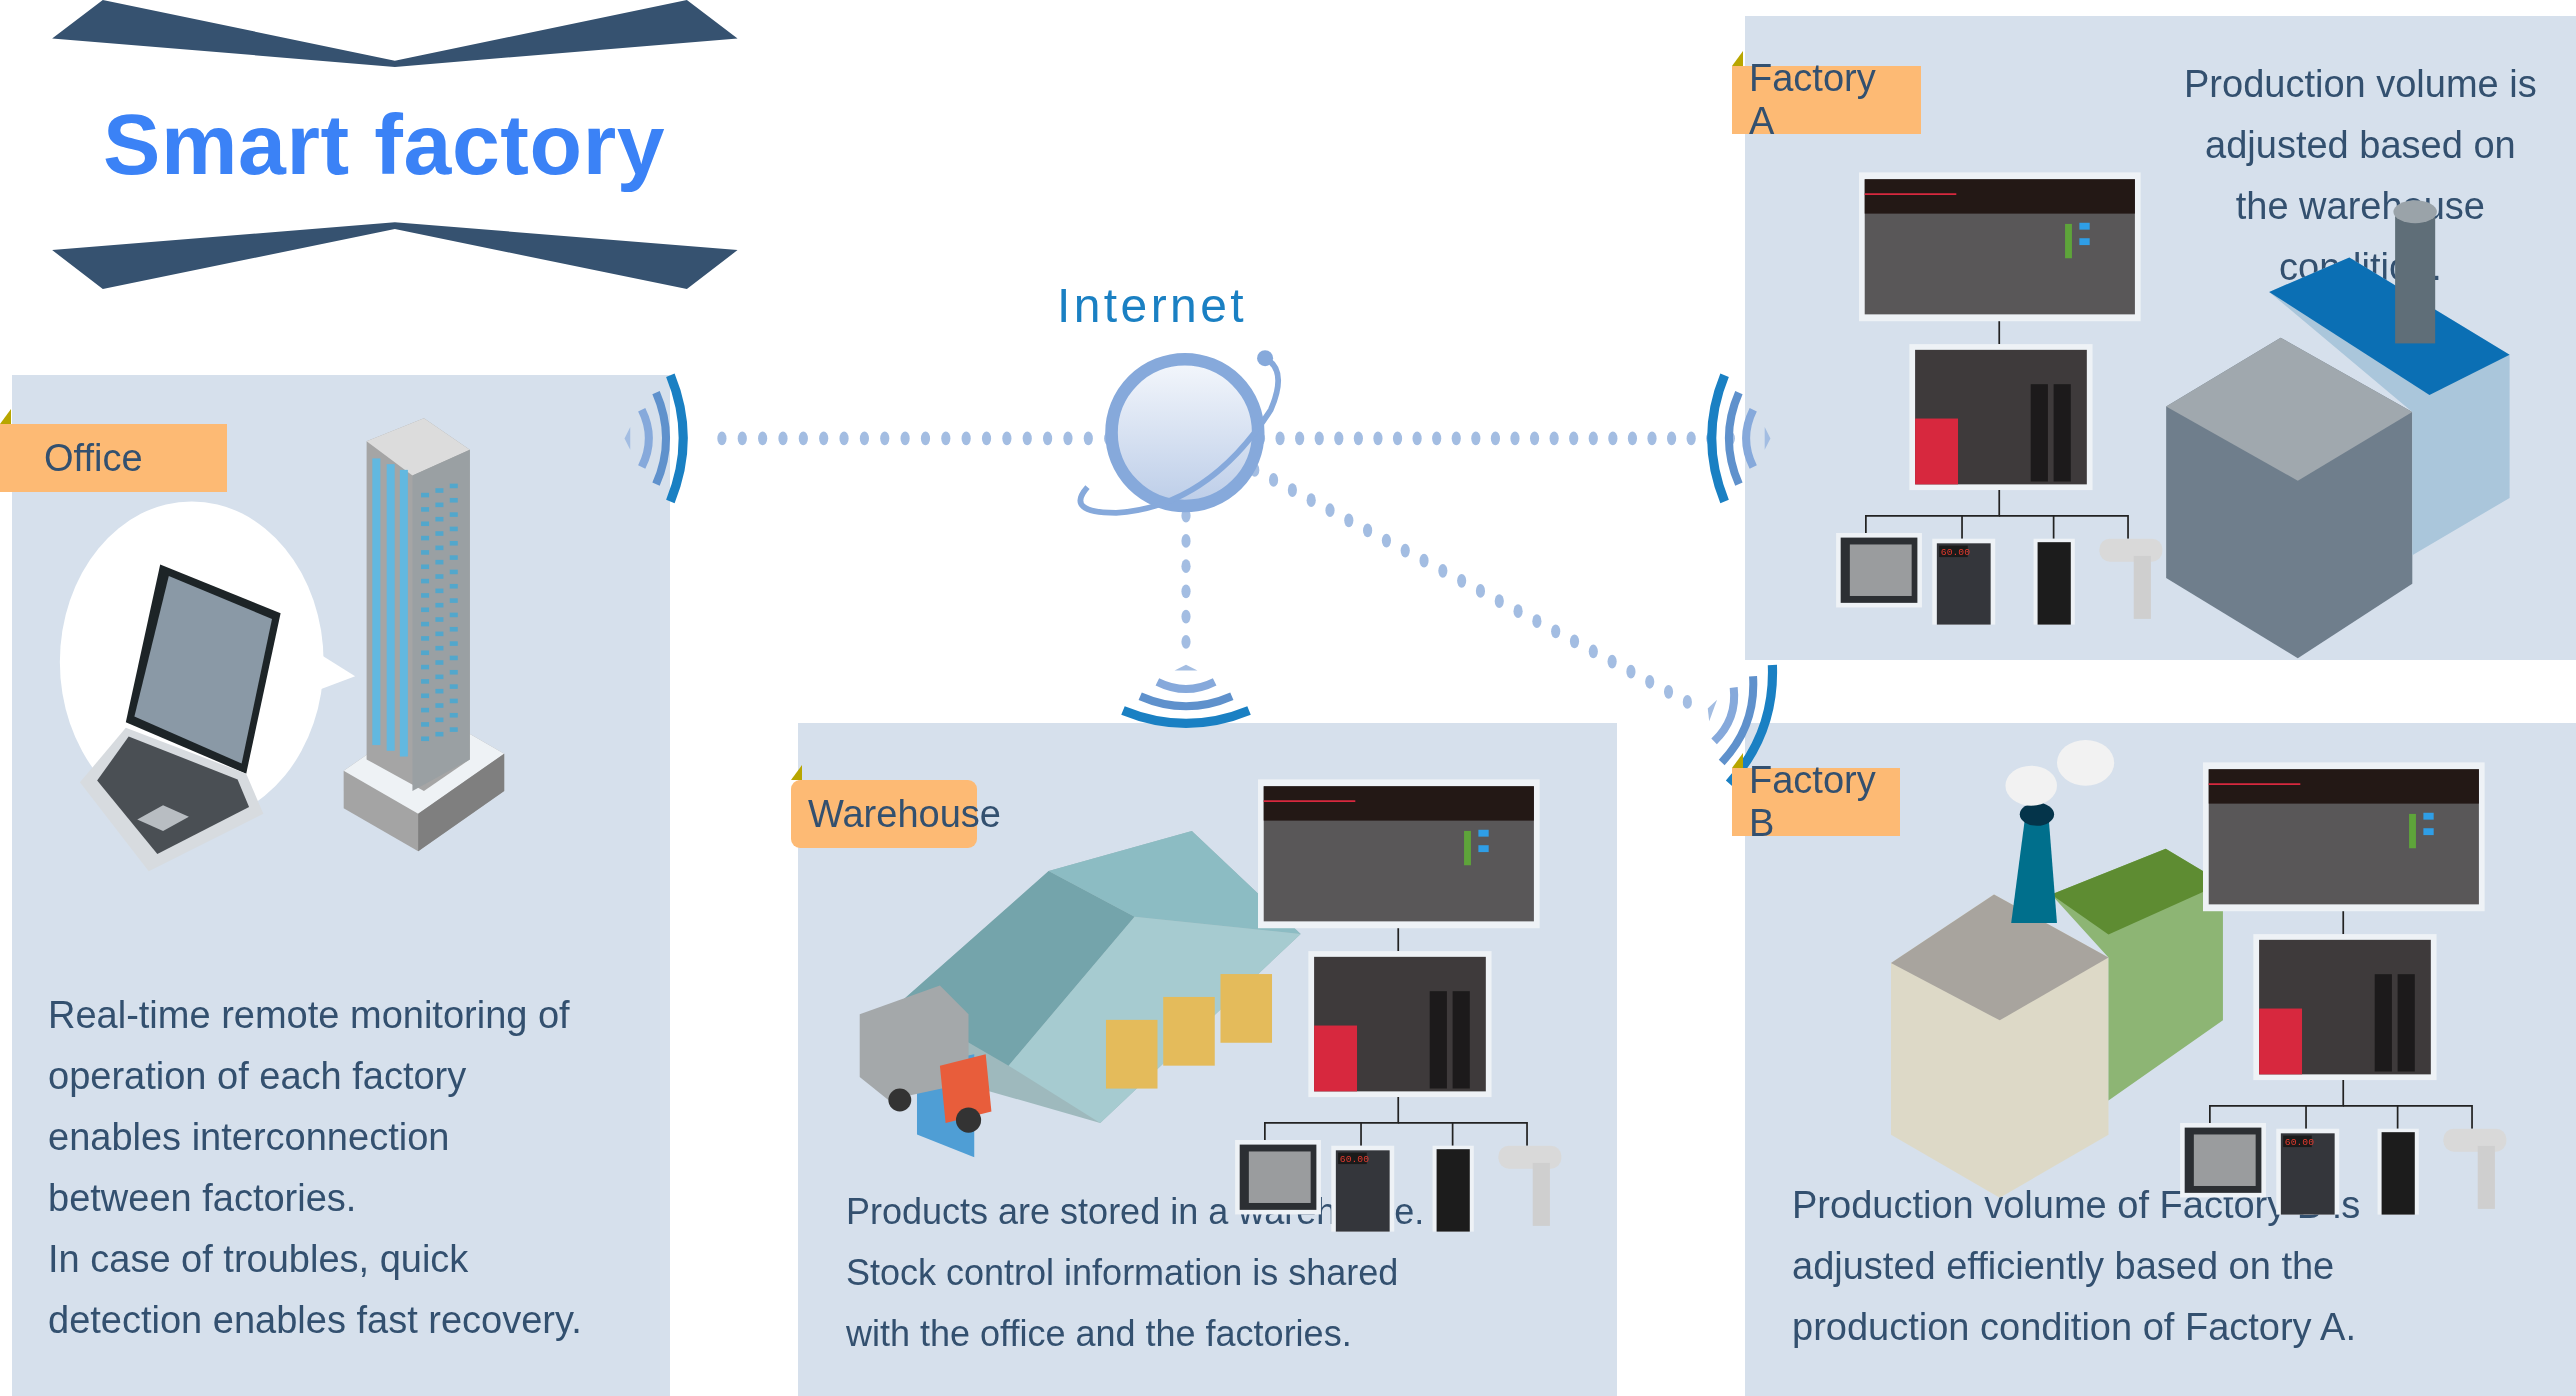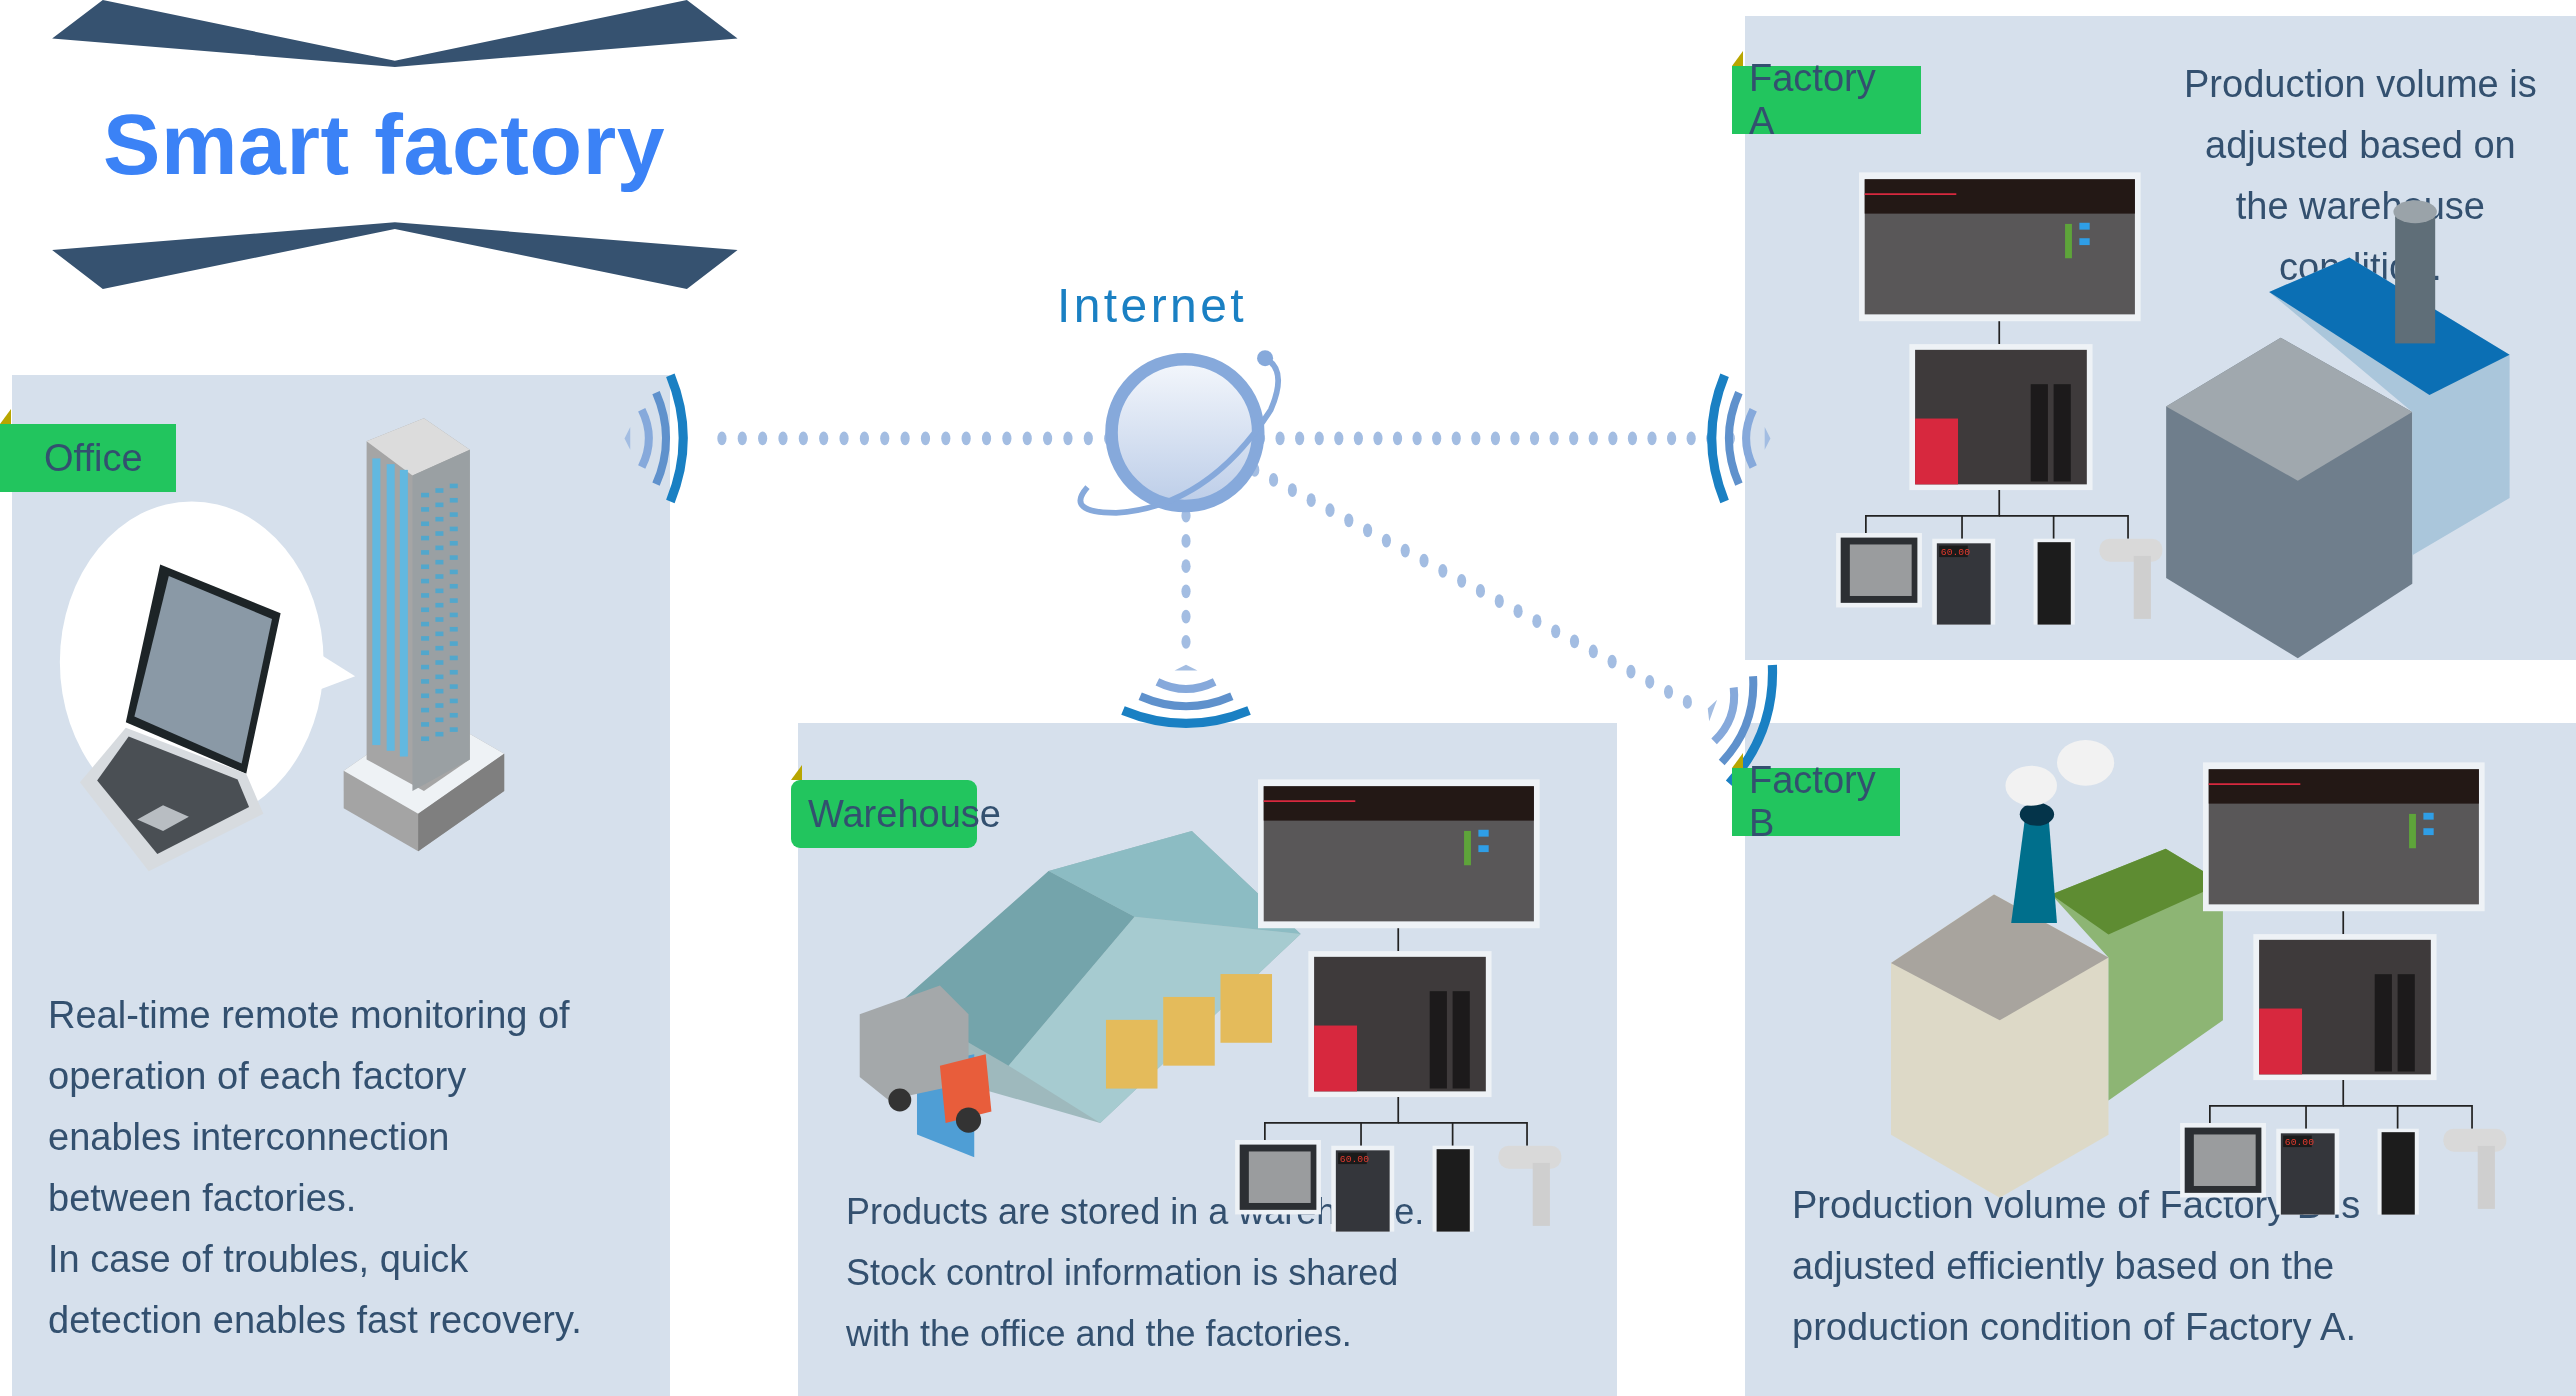--- a/index.html
+++ b/index.html
@@ -1,19 +1,19 @@
 <!DOCTYPE html>
 <html style="font-size:9.2px"><head>
 <meta charset="utf-8">
 <style>
   html, body { margin: 0; padding: 0; }
   body { width: 2576px; height: 1397px; position: relative; overflow: hidden; background: #ffffff; font-family: "Liberation Sans", sans-serif; }
   .abs { position: absolute; }
   .panel { position: absolute; background: #d6e0ec; }
-  .tag { position: absolute; background: #22c55e; color: #33506f; font-size: 38px; display: flex; align-items: center; padding: 0 17px; box-sizing: border-box; }
+  .tag { position: absolute; background: #fdba74; color: #33506f; font-size: 38px; display: flex; align-items: center; padding: 0 17px; box-sizing: border-box; }
   .tag::before { content: ""; position: absolute; left: 0; top: -15px; border-left: 11.5px solid transparent; border-right: 0 solid transparent; border-bottom: 15px solid #b8a600; }
   .desc { position: absolute; color: #33506f; font-size: 38px; line-height: 61px; white-space: pre-line; }
   .title { position: absolute; color: #3b82f6; font-weight: bold; font-size: 86px; letter-spacing: 0.6px; }
   .internet { position: absolute; color: #1a80c3; font-size: 48px; letter-spacing: 3.4px; }
   svg { position: absolute; overflow: visible; }
 </style>
 </head>
 <body>
 
 <svg style="left:0;top:0" width="745" height="321" viewBox="0 0 1300 560">
@@ -146,21 +146,21 @@
         <stop offset="1" stop-color="#bccde8"></stop>
       </linearGradient>
     </defs>
     <ellipse cx="0" cy="0" rx="128" ry="128" fill="url(#globeGrad)" stroke="#86a9db" stroke-width="22"></ellipse>
     <path d="M-170,95 Q-210,140 -120,140 Q40,130 150,-40 Q180,-110 140,-130" stroke="#86a9db" stroke-width="10" fill="none"></path>
     <circle cx="140" cy="-130" r="14" fill="#86a9db"></circle>
   </g>
 </svg>
 <div class="internet" style="left:1057px;top:278px;">Internet</div>
 
-<div class="tag" style="left:0;top:424px;width:176px;height:68px;padding-left:44px;">Office</div>
+<div class="tag" style="left:0;top:424px;width:227px;height:68px;padding-left:44px;">Office</div>
 <svg style="left:57px;top:424px" width="602" height="516" viewBox="0 0 1050 900">
 
   <g>
     <ellipse cx="235" cy="415" rx="230" ry="280" fill="#ffffff"></ellipse>
     <polygon points="440,390 520,440 440,470" fill="#ffffff"></polygon>
   </g>
   <g>
     <polygon points="180,245 390,330 330,610 120,520" fill="#1d2427"></polygon>
     <polygon points="195,265 375,340 322,592 135,510" fill="#8a99a6"></polygon>
     <polygon points="40,625 120,530 330,610 360,680 160,780" fill="#d7dbdf"></polygon>

